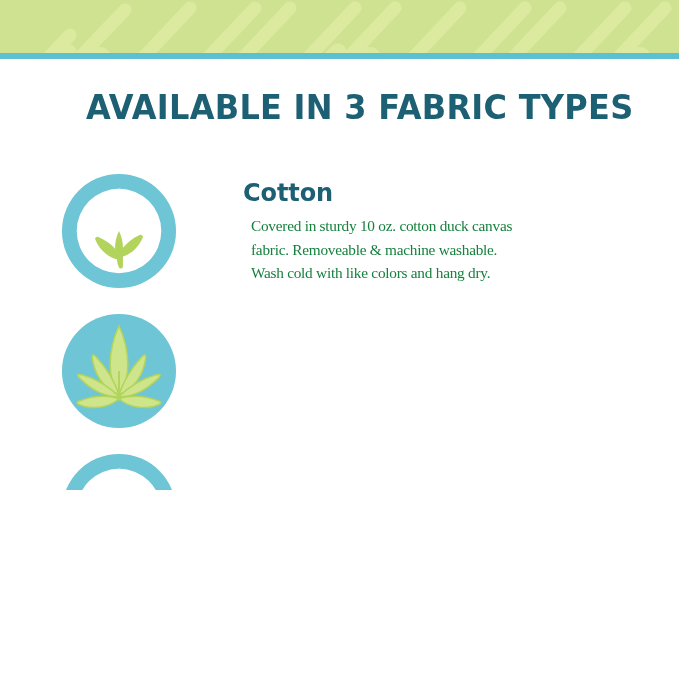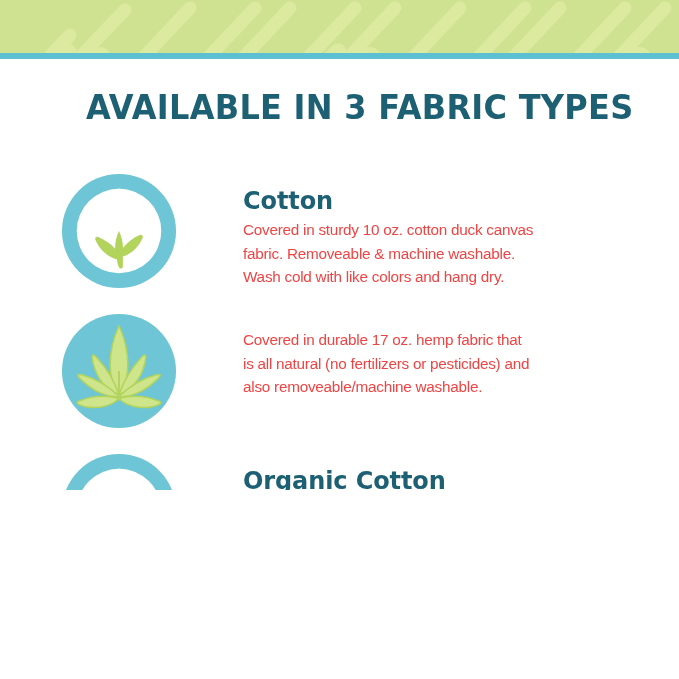--- a/index.html
+++ b/index.html
@@ -80,38 +80,38 @@
     left: 60px;
     top: 0;
     width: 118px;
     height: 118px;
   }
   .icon-wrap svg { display: block; width: 118px; height: 118px; }
 
   .row-text {
     position: absolute;
     left: 243px;
-    top: 16px;
+    top: 8px;
     width: 400px;
   }
   .fabric-name {
     font-size: 24px;
     font-weight: 700;
     color: #1d6073;
     font-family: "DejaVu Sans", sans-serif;
     line-height: 1.1;
     margin: 0 0 4px 0;
     letter-spacing: -0.1px;
   }
   .fabric-desc {
     font-size: 15.3px;
     line-height: 23.5px;
-    color: #ef4444;
-    font-family: Liberation Sans, sans-serif;
-    margin: 0;
+    color: #15803d;
+    font-family: Liberation Serif, serif;
+    margin: 8px;
     letter-spacing: -0.25px;
     white-space: pre-line;
   }
 </style>
 </head>
 <body>
 
 <div class="page">
 
   <div class="band band-top">
@@ -181,43 +181,39 @@
           <path d="M60 84 c4 -12 12 -26 22 -37 c6 -7 6 -2 4 6 c-4 16 -14 27 -26 31 z"></path>
           <path d="M60 86 c-9 -9 -23 -18 -37 -22 c-8 -2 -5 2 1 7 c12 11 26 16 36 15 z"></path>
           <path d="M60 86 c9 -9 23 -18 37 -22 c8 -2 5 2 -1 7 c-12 11 -26 16 -36 15 z"></path>
           <path d="M60 88 c-11 -3 -26 -3 -39 2 c-7 2 -3 4 4 6 c13 3 27 0 35 -8 z"></path>
           <path d="M60 88 c11 -3 26 -3 39 2 c7 2 3 4 -4 6 c-13 3 -27 0 -35 -8 z"></path>
         </g>
         <path d="M60 90 L60 60" stroke="#b3d45c" stroke-width="2" fill="none"></path>
       </svg>
     </div>
     <div class="row-text">
-      <p class="fabric-desc">Covered in durable 17 oz. hemp fabric that
-is all natural (no fertilizers or pesticides) and
-also removeable/machine washable.</p>
     </div>
   </div>
 
   <div class="row row-2">
     <div class="icon-wrap">
       <svg viewBox="0 0 120 120">
         <circle cx="60" cy="60" r="58" fill="#6dc5d5"></circle>
         <circle cx="60" cy="60" r="43" fill="#ffffff"></circle>
         <path fill="#ffffff" d="M60 17 c10 0 17 7 18 15 c9 -3 19 3 20 13 c1 9 -5 16 -13 18
                  l-50 0 c-8 -2 -14 -9 -13 -18 c1 -10 11 -16 20 -13 c1 -8 8 -15 18 -15 z"></path>
         <circle cx="38" cy="49" r="16" fill="#ffffff"></circle>
         <circle cx="82" cy="49" r="16" fill="#ffffff"></circle>
         <circle cx="60" cy="42" r="17" fill="#ffffff"></circle>
         <path fill="#b3d45c" d="M60 60 c3 6 4 12 4 17 c4 -5 10 -10 17 -13 c2 -1 4 1 3 3
                  c-4 9 -11 16 -20 19 l0 10 c0 2 -3 3 -4 1 c-1 -2 -2 -5 -2 -8 c-10 -3 -18 -10 -22 -20
                  c-1 -2 1 -4 3 -3 c7 3 13 7 17 12 c0 -6 1 -12 4 -18 z"></path>
       </svg>
     </div>
     <div class="row-text">
-      <h2 class="fabric-name">Organic Cotton</h2>
     </div>
   </div>
 
   <div class="rule rule-bottom"></div>
   <div class="band band-bottom">
     <svg class="band-stripes" viewBox="0 0 800 200" preserveAspectRatio="none">
       <g stroke="#dcea9f" stroke-linecap="round" fill="none">
         <path stroke-width="13" d="M 40 190 L 130 95"></path>
         <path stroke-width="13" d="M 70 190 L 185 70"></path>
         <path stroke-width="22" d="M 105 175 L 160 118"></path>

